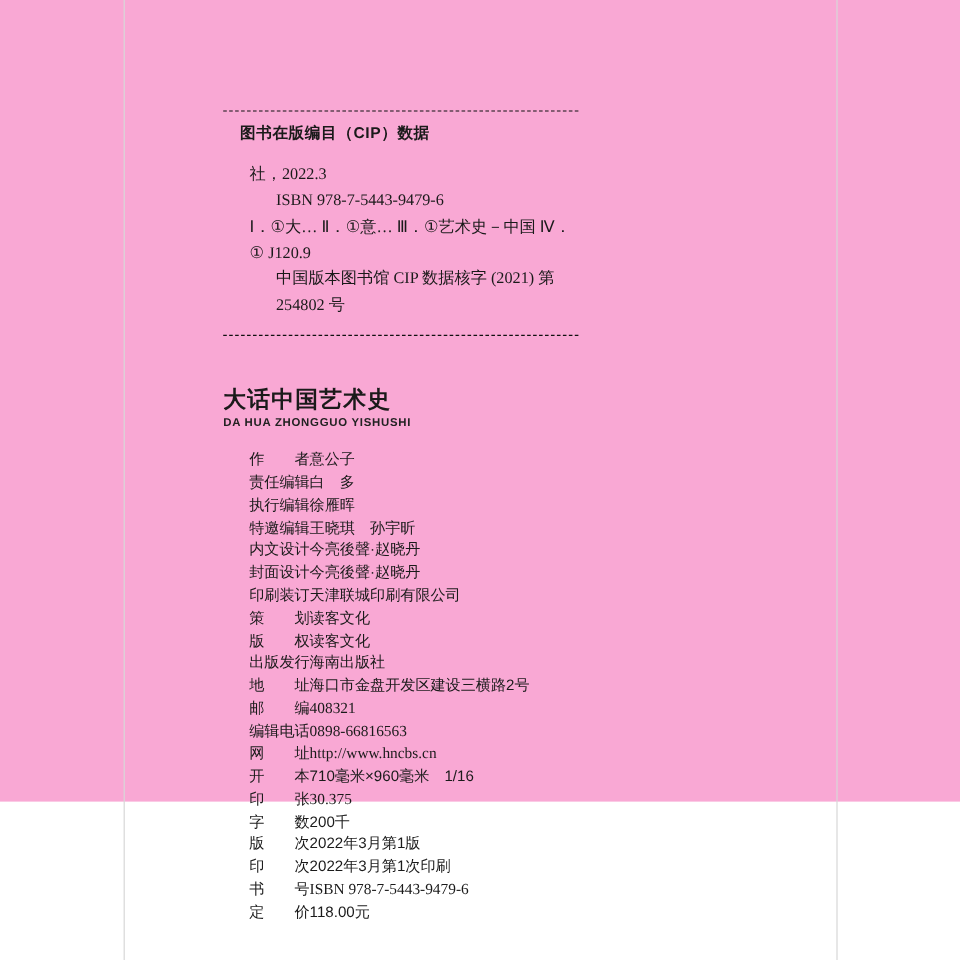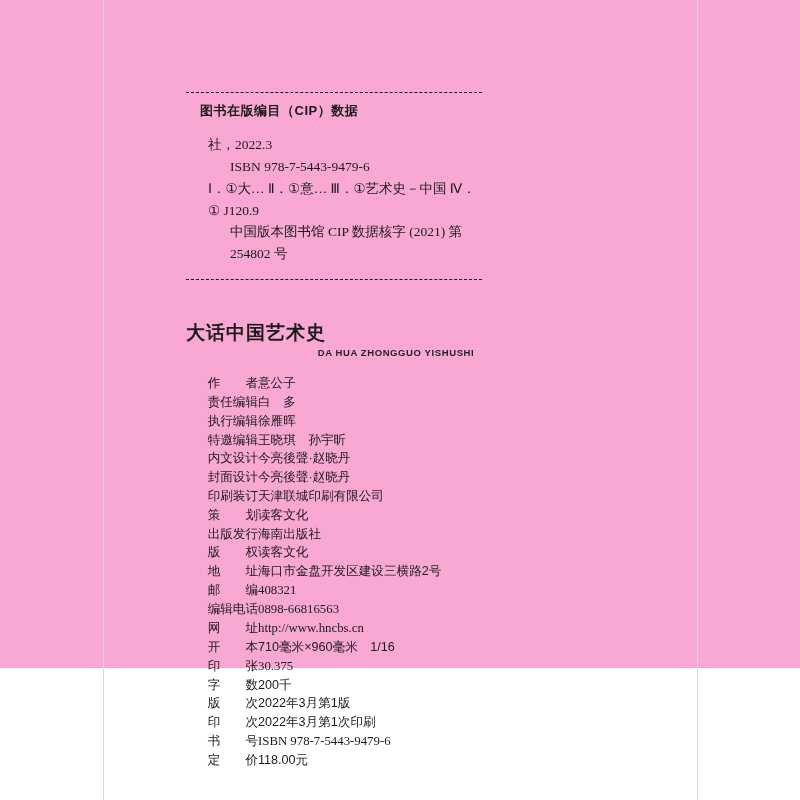--- a/index.html
+++ b/index.html
@@ -77,21 +77,20 @@
     letter-spacing: 1px;
     margin: 40px 0 1px 0;
   }
   .book-title-pinyin {
     font-family: "Liberation Sans", sans-serif;
     font-weight: bold;
     font-size: 9.5px;
     letter-spacing: 0.6px;
     color: #222;
     margin-bottom: 16px;
-    text-align: center;
   }
 
   table.colophon {
     border-collapse: collapse;
     font-size: 12.8px;
     line-height: 1.0;
   }
   table.colophon td {
     padding: 3.1px 0;
     vertical-align: baseline;
@@ -171,28 +170,28 @@
         </tr>
         <tr>
           <td class="lbl">印刷装订</td>
           <td class="val">天津联城印刷有限公司</td>
         </tr>
         <tr>
           <td class="lbl">策　　划</td>
           <td class="val">读客文化</td>
         </tr>
         <tr>
+          <td class="lbl">版　　权</td>
+          <td class="val">读客文化</td>
+        </tr>
+        <tr>
           <td class="lbl">出版发行</td>
           <td class="val">海南出版社</td>
         </tr>
         <tr>
-          <td class="lbl">版　　权</td>
-          <td class="val">读客文化</td>
-        </tr>
-        <tr>
           <td class="lbl">地　　址</td>
           <td class="val">海口市金盘开发区建设三横路2号</td>
         </tr>
         <tr>
           <td class="lbl">邮　　编</td>
           <td class="val serifnum">408321</td>
         </tr>
         <tr>
           <td class="lbl">编辑电话</td>
           <td class="val serifnum">0898-66816563</td>

